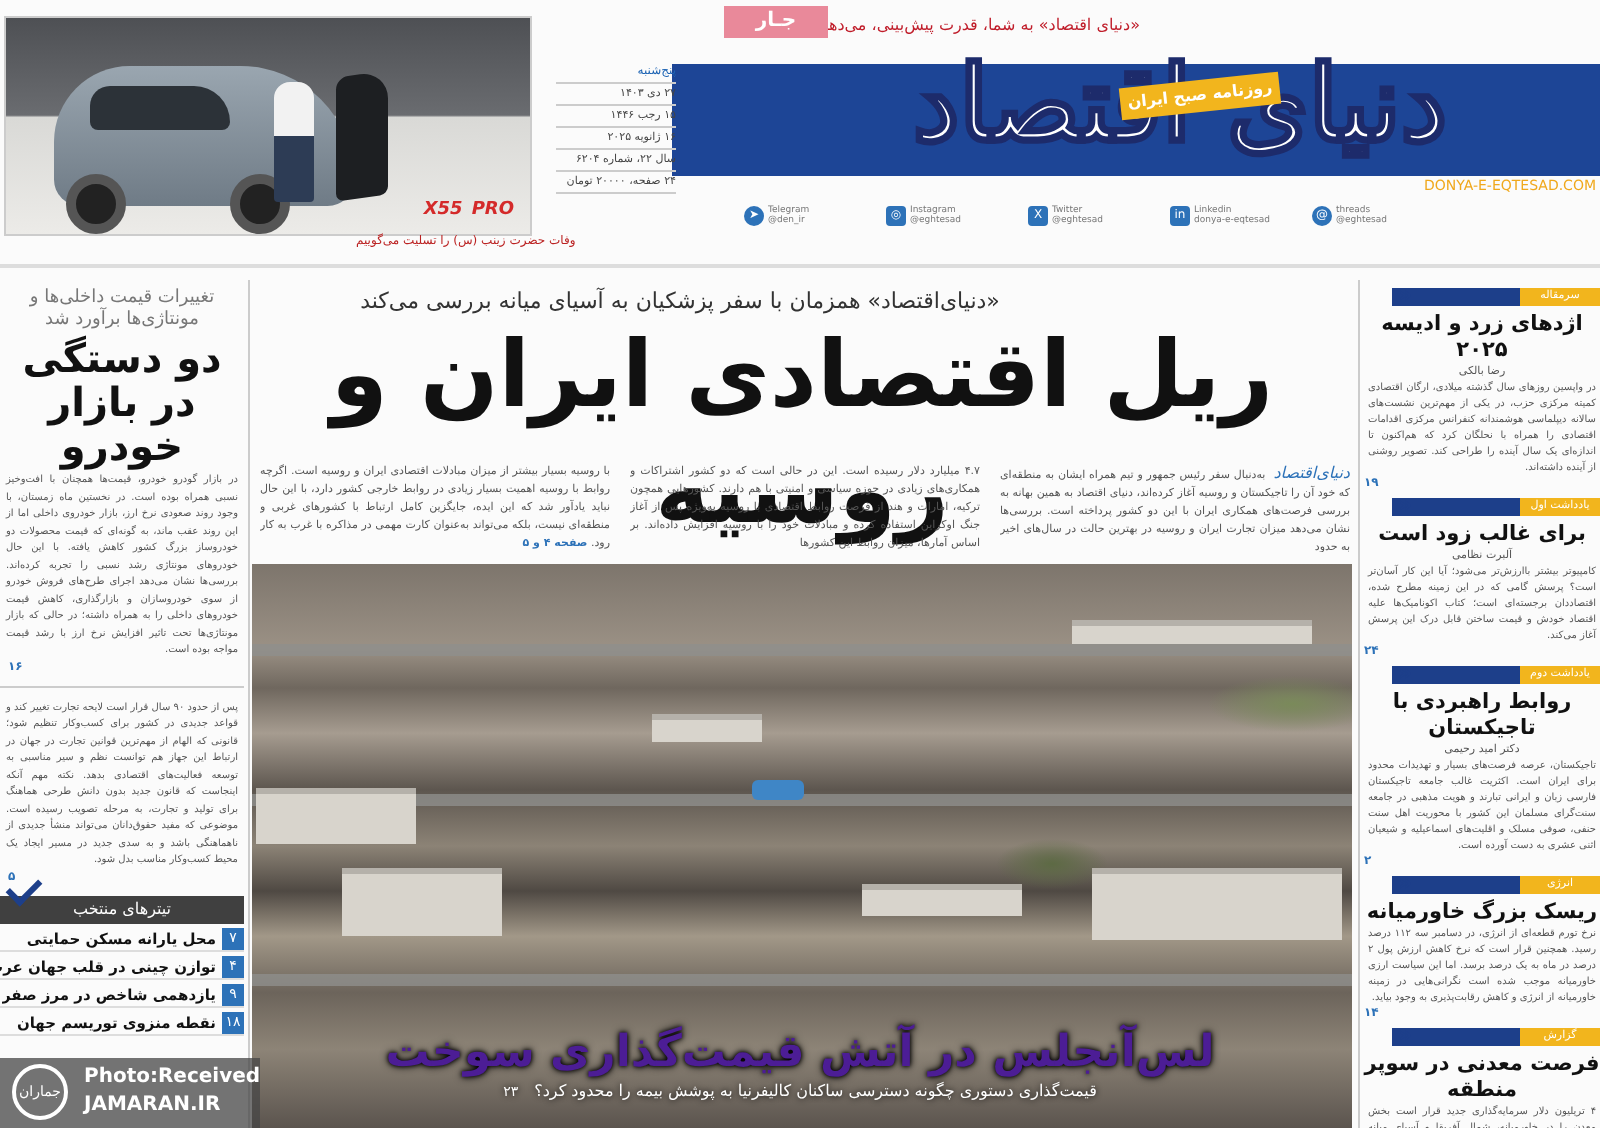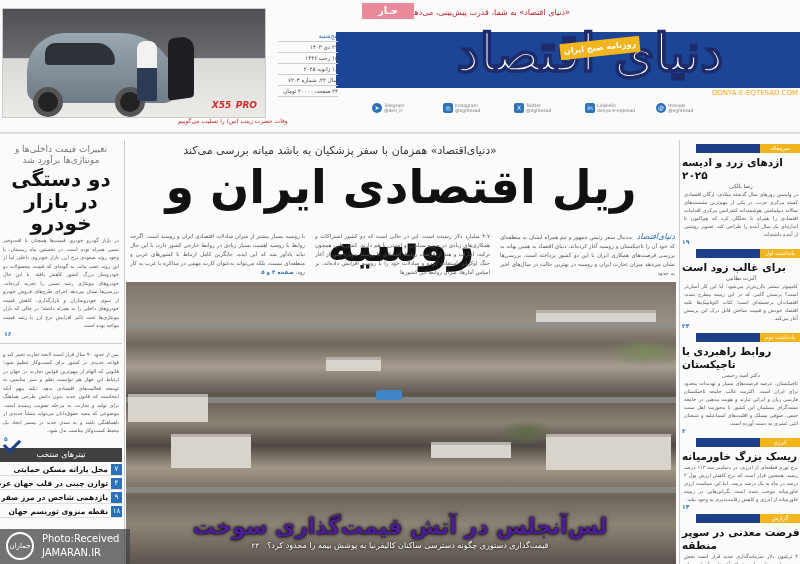--- a/index.html
+++ b/index.html
@@ -58,30 +58,30 @@
 .lref{font-size:6px;color:#2d72b8;font-weight:bold;text-align:left;padding-left:4px}
 .ldiv{height:1px;background:#ccc;margin:6px 0 4px}
 .lh2{font:bold 22px "DejaVu Sans",sans-serif;text-align:center;line-height:24px}
 .picks-head{margin-top:6px;height:14px;background:#404040;color:#fff;font-size:8px;text-align:center;line-height:14px;position:relative}
 .chev{position:absolute;left:4px;top:-9px;width:16px;height:10px;border-left:3px solid #1d3f8a;border-bottom:3px solid #1d3f8a;transform:rotate(-45deg)}
 .pick{display:flex;align-items:center;gap:3px;margin-top:2px;height:12px;border-bottom:1px solid #ddd}
 .pick .n{width:11px;height:11px;background:#2d72b8;color:#fff;font-size:7px;text-align:center;line-height:11px;flex:none}
 .pick .t{font-size:7.5px;font-weight:bold;white-space:nowrap;overflow:hidden}
 .watermark{position:absolute;left:0;top:529px;width:130px;height:35px;background:rgba(70,70,70,.75);color:#fff}
 .watermark .logo-c{position:absolute;left:6px;top:3px;width:28px;height:28px;border:2px solid #fff;border-radius:50%;font-size:7px;text-align:center;line-height:24px}
-.watermark .wt{position:absolute;left:42px;top:3px;font-size:10px;font-weight:normal;line-height:14px}
+.watermark .wt{position:absolute;left:42px;top:3px;font-size:10px;font-weight:bold;line-height:14px}
 
 .right{position:absolute;left:682px;top:140px;width:118px;height:424px;direction:rtl}
 .rsec{margin-bottom:4px}
 .rbar{display:flex;height:9px;margin-top:4px}
 .rbar .y{width:40px;background:#f2b51d;color:#fff;font-size:5.5px;text-align:center;line-height:9px}
 .rbar .b{flex:1;background:#1d3f8a;position:relative}
 .rbar .b:after{content:"«";position:absolute;left:3px;top:-3px;color:#1d3f8a;font-size:11px;font-weight:bold}
 .rbar .b{margin-left:14px}
-.rt{font:bold 10.5px "DejaVu Sans",sans-serif;text-align:left;margin-top:3px;line-height:13px}
+.rt{font:bold 10.5px "DejaVu Sans",sans-serif;text-align:center;margin-top:3px;line-height:13px}
 .ra{font-size:5.5px;color:#555;text-align:center;line-height:8px}
 .rb{font-size:5px;color:#555;line-height:8px;text-align:justify;padding:0 2px}
 .rref{font-size:6px;color:#2d72b8;font-weight:bold;text-align:left}
 .vline{position:absolute;top:140px;width:1px;height:424px;background:#ccc}
 </style>
 </head>
 <body>
 
 <div class="page">
 
@@ -129,21 +129,21 @@
         <span class="ic">@</span>
         <span class="tx"><span>threads</span><br><span>@eghtesad</span></span>
       </div>
   </div>
   <div class="url">DONYA-E-EQTESAD.COM</div>
   <div class="hr-top"></div>
 
   <div class="vline" style="left:124px"></div>
   <div class="vline" style="left:679px"></div>
 
-  <div class="kicker">«دنیای‌اقتصاد» همزمان با سفر پزشکیان به باشد میانه بررسی می‌کند</div>
+  <div class="kicker">«دنیای‌اقتصاد» همزمان با سفر پزشکیان به آسیای میانه بررسی می‌کند</div>
   <div class="headline">ریل اقتصادی ایران و روسیه</div>
   <div class="lead">
     <div class="col"><span class="brand-mini">دنیای‌اقتصاد</span><span>به‌دنبال سفر رئیس جمهور و تیم همراه ایشان به منطقه‌ای که خود آن را تاجیکستان و روسیه آغاز کرده‌اند، دنیای اقتصاد به همین بهانه به بررسی فرصت‌های همکاری ایران با این دو کشور پرداخته است. بررسی‌ها نشان می‌دهد میزان تجارت ایران و روسیه در بهترین حالت در سال‌های اخیر به حدود</span></div>
     <div class="col"><span>۴.۷ میلیارد دلار رسیده است. این در حالی است که دو کشور اشتراکات و همکاری‌های زیادی در حوزه سیاسی و امنیتی با هم دارند. کشورهایی همچون ترکیه، امارات و هند از فرصت روابط اقتصادی با روسیه به‌ویژه پس از آغاز جنگ اوکراین استفاده کرده و مبادلات خود را با روسیه افزایش داده‌اند. بر اساس آمارها، میزان روابط این کشورها</span></div>
     <div class="col"><span>با روسیه بسیار بیشتر از میزان مبادلات اقتصادی ایران و روسیه است. اگرچه روابط با روسیه اهمیت بسیار زیادی در روابط خارجی کشور دارد، با این حال نباید یادآور شد که این ایده، جایگزین کامل ارتباط با کشورهای غربی و منطقه‌ای نیست، بلکه می‌تواند به‌عنوان کارت مهمی در مذاکره با غرب به کار رود.</span> <span class="ref">صفحه ۴ و ۵</span></div>
   </div>
 
   <div class="photo">
     <div class="road" style="top:40px"></div>
     <div class="road" style="top:115px"></div>

